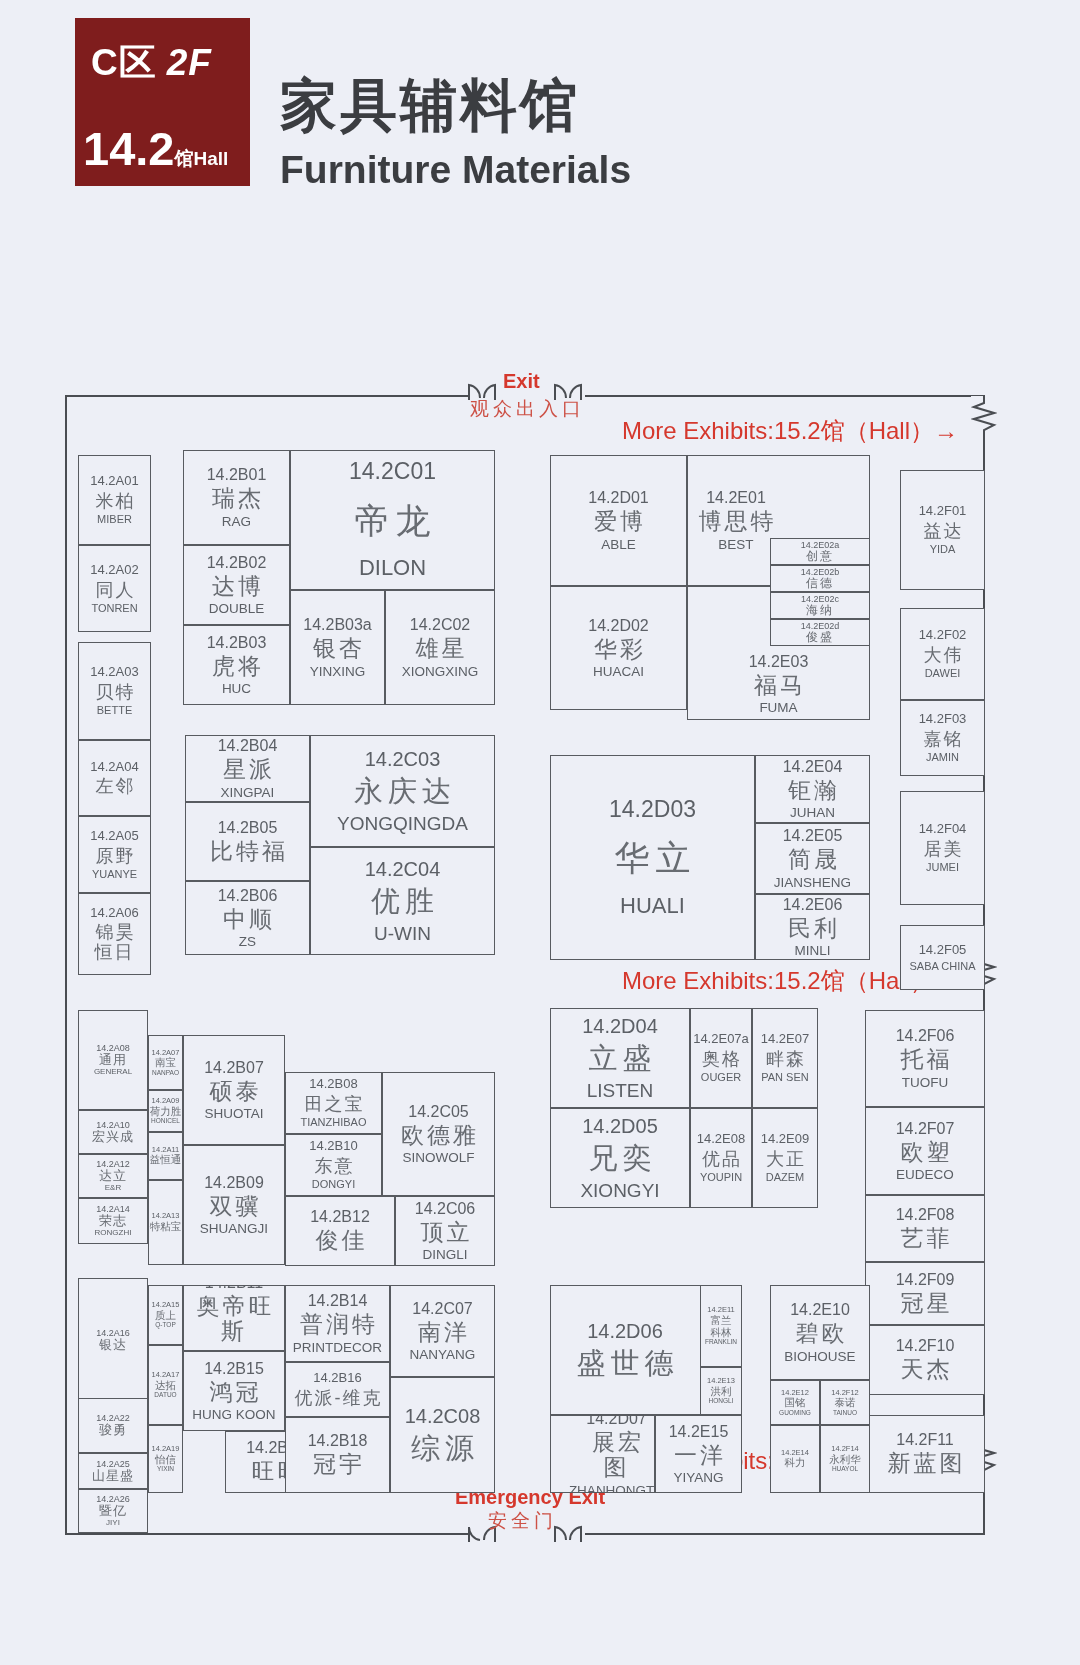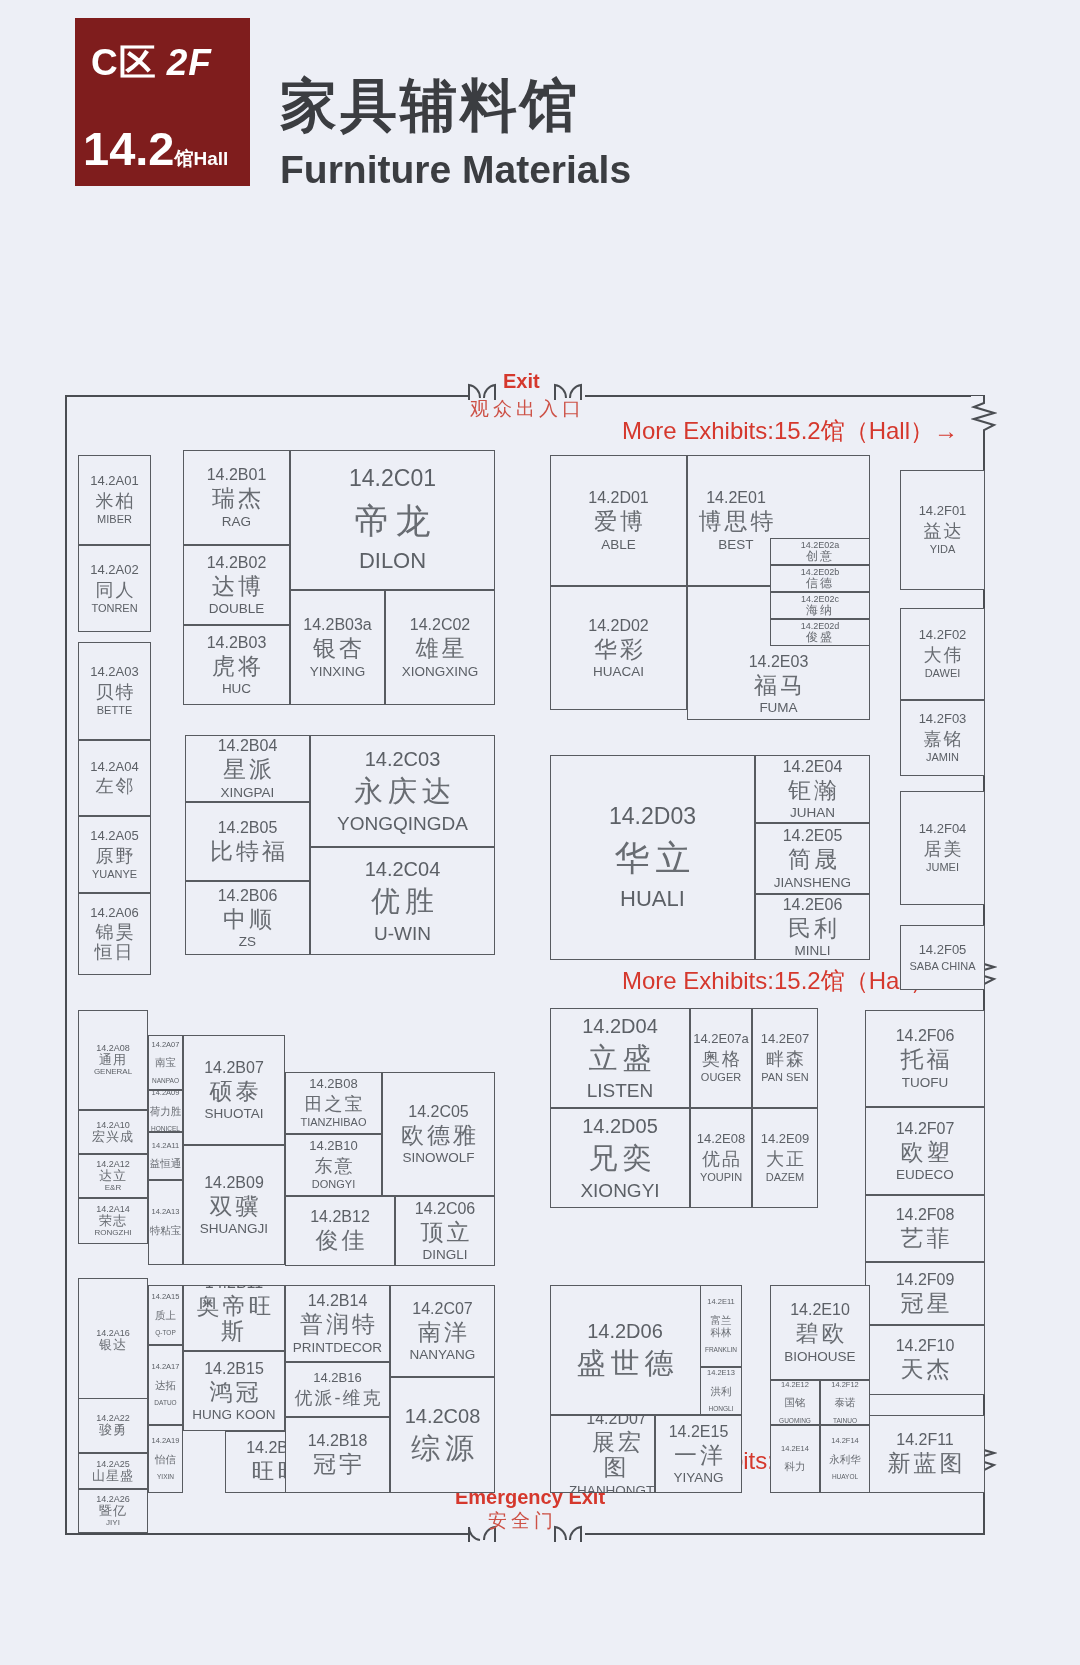--- a/index.html
+++ b/index.html
@@ -33,28 +33,28 @@
   .zig{position:absolute;}
 
   
   .booth{
     position:absolute;box-sizing:border-box;
     border:1.5px solid #585b60;background:#edeff6;
     display:flex;flex-direction:column;align-items:center;justify-content:center;
     text-align:center;color:#5c6066;line-height:1.12;gap:2px;overflow:hidden;
   }
   .b-cn{white-space:pre-line;color:#686c72;}
-  .xl{gap:9px}.lg{gap:5px}
+  .xl{gap:16px}.lg{gap:5px}
   .xl .b-id{font-size:23px}.xl .b-cn{font-size:35px;letter-spacing:6px;text-indent:6px}.xl .b-en{font-size:22px}
   .lg .b-id{font-size:20px}.lg .b-cn{font-size:29px;letter-spacing:5px;text-indent:5px}.lg .b-en{font-size:19px}
   .md .b-id{font-size:16px}.md .b-cn{font-size:23px;letter-spacing:3px;text-indent:3px}.md .b-en{font-size:13.5px}
   .sm .b-id{font-size:13px}.sm .b-cn{font-size:18px;letter-spacing:2px;text-indent:2px}.sm .b-en{font-size:11px}
   .xs{gap:0}.xs .b-id{font-size:9px}.xs .b-cn{font-size:13px;letter-spacing:1px}.xs .b-en{font-size:8px}
   .xs2{gap:0}.xs2 .b-id{font-size:9px;line-height:1.0}.xs2 .b-cn{font-size:12px;letter-spacing:2px;line-height:1.0}
-  .xxs{gap:8px}.xxs .b-id{font-size:7.5px}.xxs .b-cn{font-size:10.5px}.xxs .b-en{font-size:6.5px}
+  .xxs{gap:0}.xxs .b-id{font-size:7.5px}.xxs .b-cn{font-size:10.5px}.xxs .b-en{font-size:6.5px}
 </style>
 </head>
 <body>
 
 <div class="stage">
 
   <div class="gold-box">
     <div class="zone-line">
       <span>C区</span><span class="zone-floor">2F</span>
     </div>

